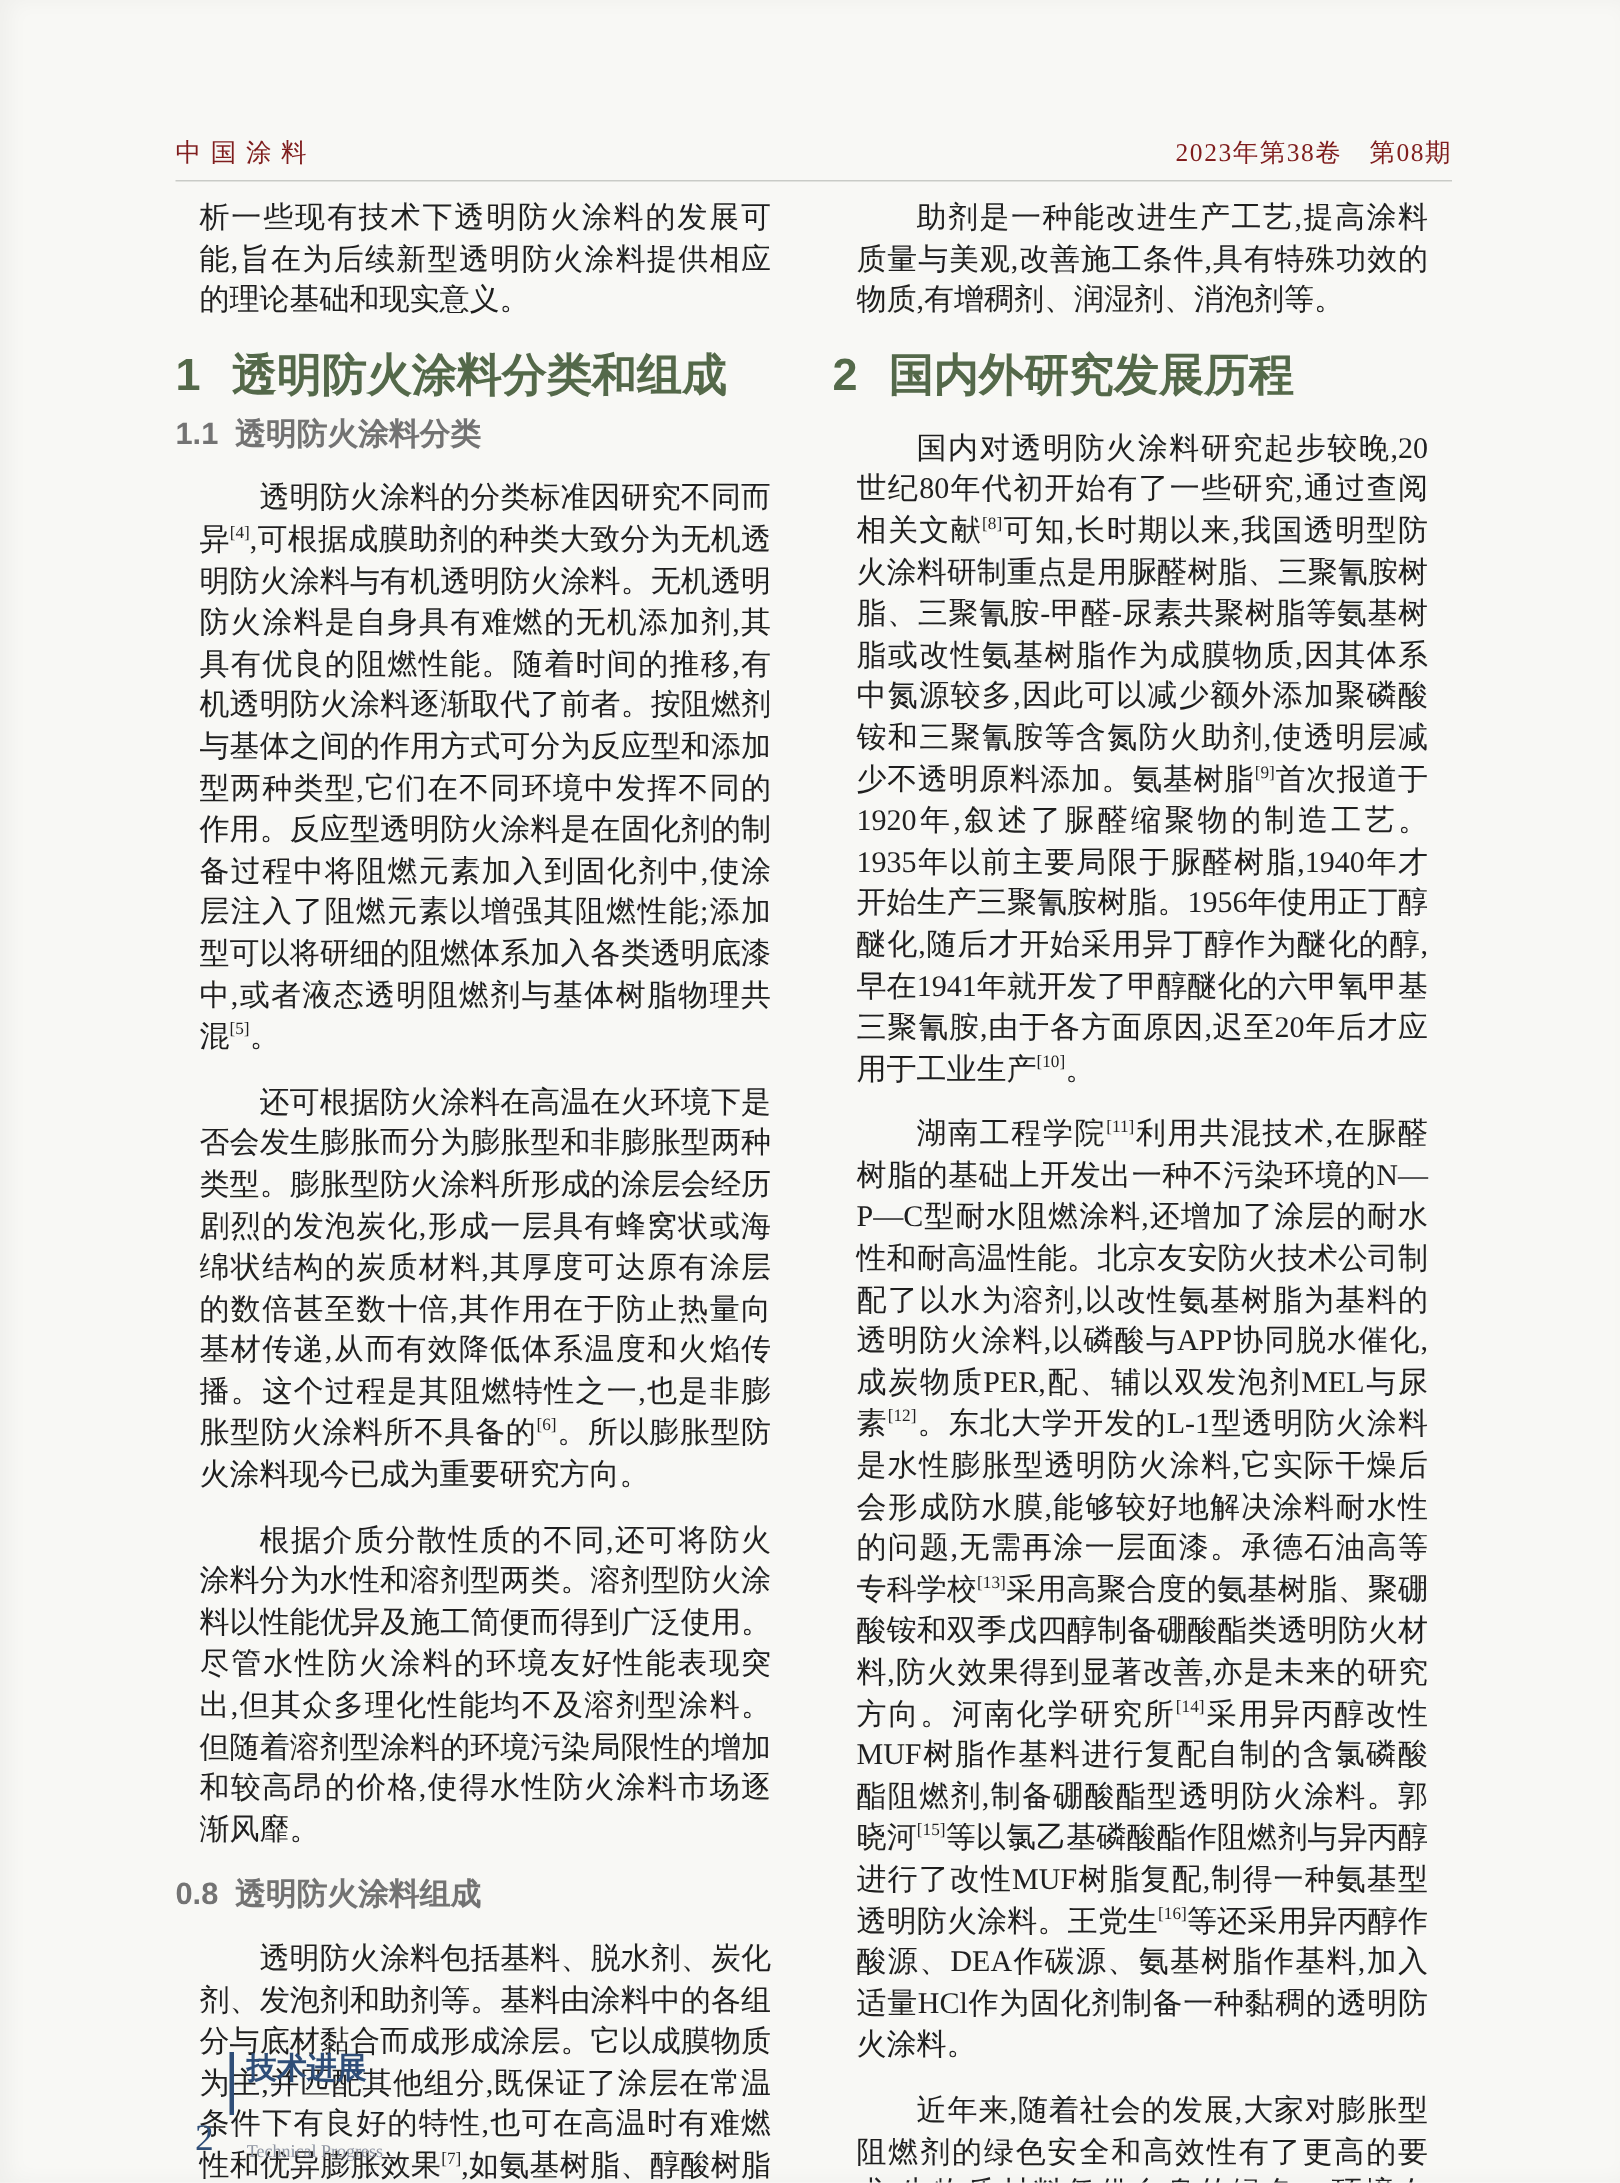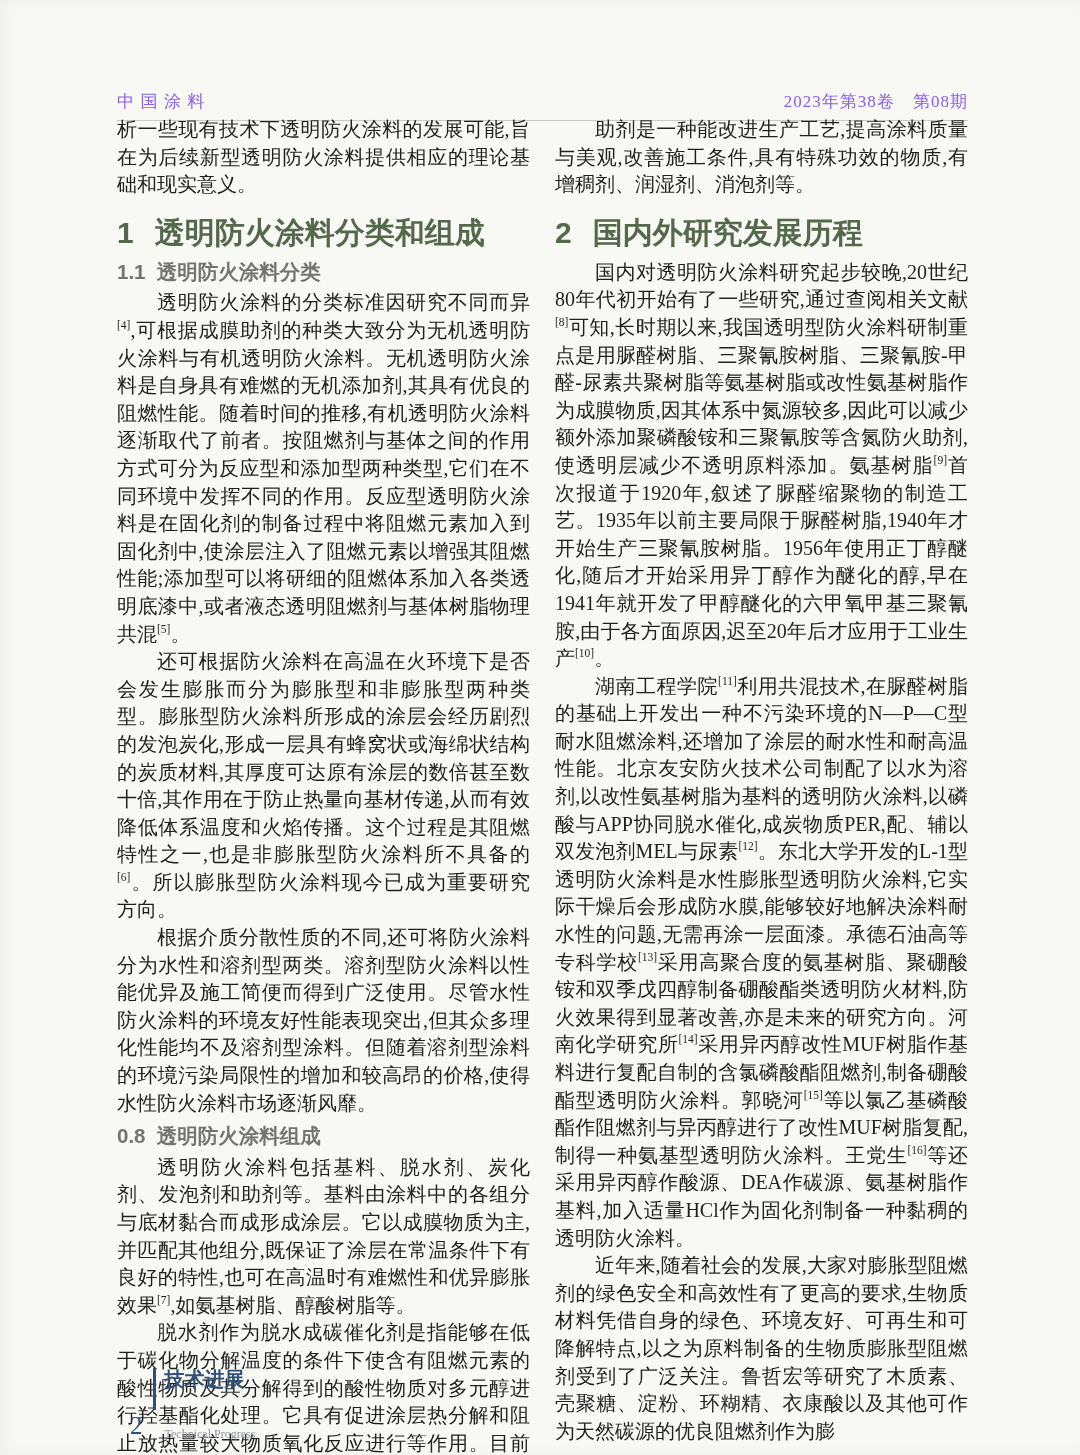--- a/index.html
+++ b/index.html
@@ -11,35 +11,35 @@
     color:#1f1f1f;
     overflow:hidden;
     box-shadow:inset 6px 0 14px rgba(0,0,0,0.04);
   }
   
   .page-header{
     position:absolute;top:70px;left:117px;right:112px;
     display:flex;justify-content:space-between;align-items:flex-end;
     border-bottom:1px solid #c9cbc7;
     padding-bottom:7px;
-    color:#8b5cf6;font-size:17px;
+    color:#7f1d1d;font-size:17px;
   }
   .journal-name{letter-spacing:0.38em;}
   .issue-info{letter-spacing:0.06em;margin-top:20px;}
   
   .cols{
     position:absolute;top:116px;left:117px;right:112px;
     display:flex;gap:25px;
   }
   .col{
     width:413px;
     font-size:20px;line-height:27.6px;
     text-align:justify;
   }
-  p.para{margin:0;text-indent:2em;}
+  p.para{margin:16px;text-indent:2em;}
   p.para.noindent{text-indent:0;}
   sup.ref{font-size:11.5px;line-height:0;vertical-align:super;}
   h2.sec-h1{
     font-family:"Liberation Sans","DejaVu Sans",sans-serif;
     font-size:30px;line-height:1.3;font-weight:bold;
     color:#54694a;margin:14px 0 7px;text-align:left;text-indent:0;
   }
   h2.sec-h1 .num{margin-right:0.7em;}
   h3.sec-h2{
     font-family:"Liberation Sans","DejaVu Sans",sans-serif;

